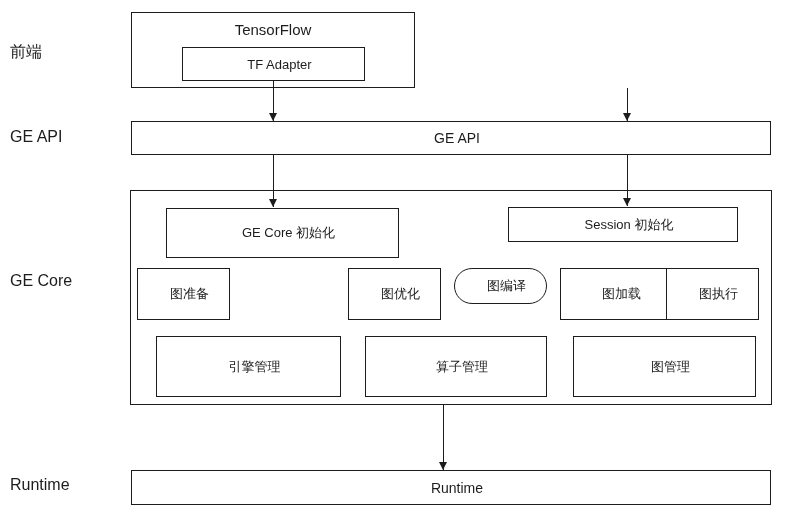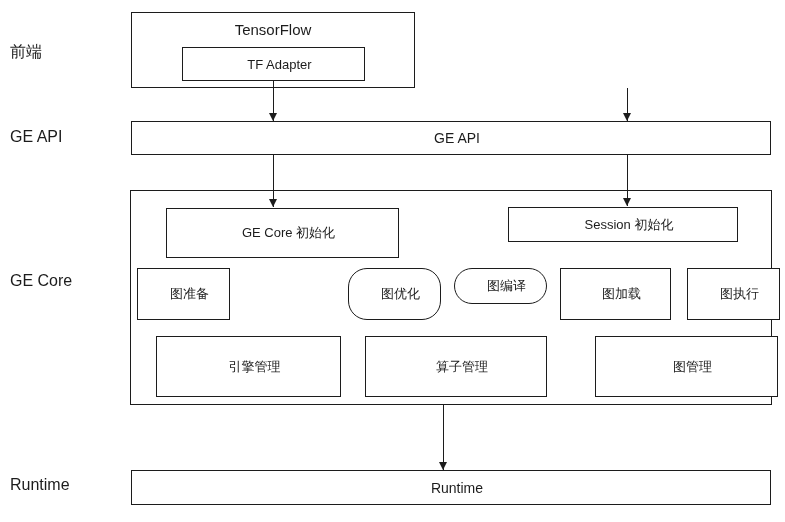--- a/index.html
+++ b/index.html
@@ -79,40 +79,40 @@
     <div class="box inner flex-center fs13" style="left:35px;top:17px;width:233px;height:50px;">
       <span>GE Core 初始化</span>
     </div>
     <div class="box inner flex-center fs13" style="left:377px;top:16px;width:230px;height:35px;text-align:center;">
       <span>Session 初始化</span>
     </div>
 
     <div class="box inner flex-center fs13" style="left:6px;top:77px;width:93px;height:52px;">
       <span>图准备</span>
     </div>
-    <div class="box inner flex-center fs13" style="left:217px;top:77px;width:93px;height:52px;border-radius:19px;">
+    <div class="box inner flex-center fs13" style="left:217px;top:77px;width:93px;height:52px;">
       <span>图优化</span>
     </div>
     <div class="box inner flex-center fs13" style="left:323px;top:77px;width:93px;height:36px;border-radius:23px;">
       <span>图编译</span>
     </div>
     <div class="box inner flex-center fs13" style="left:429px;top:77px;width:111px;height:52px;">
       <span>图加载</span>
     </div>
-    <div class="box inner flex-center fs13" style="left:535px;top:77px;width:93px;height:52px;margin-left:21px;">
+    <div class="box inner flex-center fs13" style="left:535px;top:77px;width:93px;height:52px;">
       <span>图执行</span>
     </div>
 
     <div class="box inner flex-center fs13" style="left:25px;top:145px;width:185px;height:61px;text-align:right;">
       <span>引擎管理</span>
     </div>
     <div class="box inner flex-center fs13" style="left:234px;top:145px;width:182px;height:61px;">
       <span>算子管理</span>
     </div>
-    <div class="box inner flex-center fs13" style="left:442px;top:145px;width:183px;height:61px;margin-left:22px;">
+    <div class="box inner flex-center fs13" style="left:442px;top:145px;width:183px;height:61px;">
       <span>图管理</span>
     </div>
   </div>
 
   <div class="box flex-center fs14" style="left:131px;top:470px;width:640px;height:35px;">
     <span>Runtime</span>
   </div>
 
   <div class="arrow" style="left:272.5px;top:80px;height:41px;"></div>
   <div class="arrow" style="left:626.5px;top:88px;height:33px;"></div>

